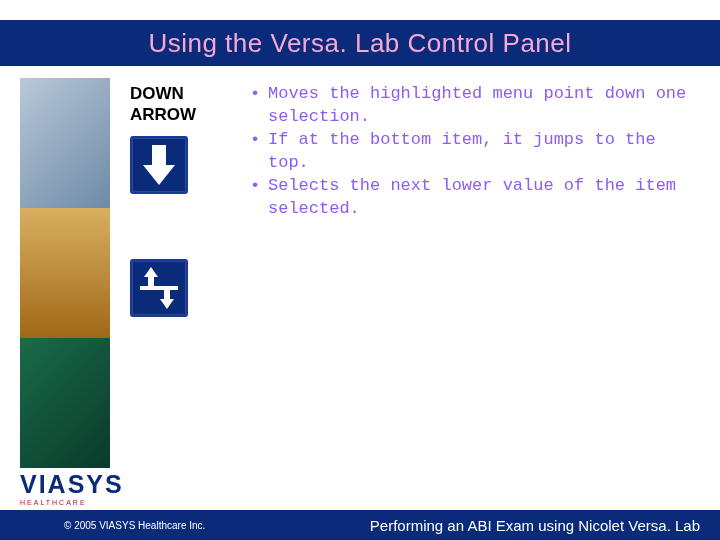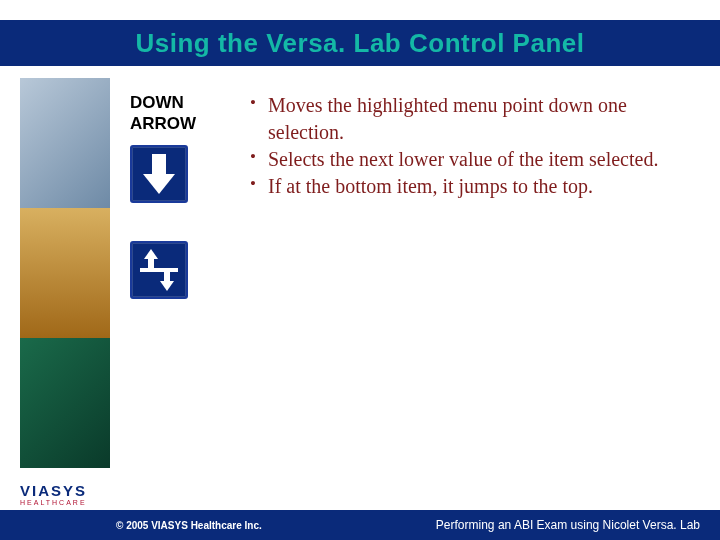--- a/index.html
+++ b/index.html
@@ -16,41 +16,41 @@
     top: 20px;
     left: 0;
     width: 720px;
     height: 46px;
     background: #0a2a7a;
     display: flex;
     align-items: center;
     justify-content: center;
   }
   .title-bar h1 {
-    color: #14b8a6;
+    color: #f9a8d4;
     font-size: 26px;
-    font-weight: bold;
+    font-weight: normal;
     letter-spacing: 0.5px;
   }
   .side-strip {
     position: absolute;
     top: 78px;
     left: 20px;
     width: 90px;
     height: 400px;
   }
   .strip-block {
     width: 90px;
   }
   .sb1 { height: 130px; background: linear-gradient(135deg,#b8c8d8 0%, #6e8aa6 100%); }
   .sb2 { height: 130px; background: linear-gradient(180deg,#d8b060 0%, #a06818 100%); }
   .sb3 { height: 130px; background: linear-gradient(135deg,#1a6a4a 0%, #0a3a2a 100%); }
   .content {
     position: absolute;
-    top: 92px;
+    top: 83px;
     left: 130px;
     right: 30px;
   }
   .row {
     display: flex;
     margin-bottom: 28px;
   }
   .label-col {
     width: 120px;
     flex-shrink: 0;
@@ -73,24 +73,24 @@
     justify-content: center;
     box-shadow: inset 0 0 0 1px rgba(255,255,255,0.15);
   }
   .bullets {
     flex: 1;
     list-style: none;
   }
   .bullets li {
     position: relative;
     padding-left: 18px;
-    font-size: 20px;
+    font-size: 17px;
     line-height: 1.35;
-    color: #7f1d1d;
-    font-family: Liberation Serif, serif;
+    color: #8b5cf6;
+    font-family: Liberation Mono, monospace;
   }
   .bullets li::before {
     content: "•";
     position: absolute;
     left: 0;
     top: 0;
     font-size: 17px;
   }
   .footer {
     position: absolute;
@@ -98,37 +98,36 @@
     bottom: 0;
     width: 720px;
     height: 30px;
     background: #0a2a7a;
     display: flex;
     align-items: center;
   }
   .copyright {
     color: #fff;
     font-size: 10px;
-    margin-left: 116px;
-    font-weight: bold;
+    margin-left: 64px;
   }
   .footer-title {
     color: #fff;
-    font-size: 12px;
+    font-size: 15px;
     margin-left: auto;
     margin-right: 20px;
   }
   .logo {
     position: absolute;
     left: 20px;
     bottom: 34px;
     font-family: Arial, sans-serif;
   }
   .logo .brand {
-    font-size: 15px;
+    font-size: 25px;
     font-weight: bold;
     letter-spacing: 2px;
     color: #0a2a7a;
   }
   .logo .sub {
     font-size: 7px;
     letter-spacing: 2px;
     color: #b01030;
   }
 </style>
@@ -152,22 +151,22 @@
       <div class="label">DOWN ARROW</div>
       <div class="icon">
         <svg width="40" height="44" viewBox="0 0 40 44">
           <rect x="13" y="2" width="14" height="22" fill="#fff"></rect>
           <polygon points="4,22 36,22 20,42" fill="#fff"></polygon>
         </svg>
       </div>
     </div>
     <ul class="bullets">
       <li>Moves the highlighted menu point down one selection.</li>
+      <li>If at the bottom item, it jumps to the top.</li>
       <li>Selects the next lower value of the item selected.</li>
-      <li>If at the bottom item, it jumps to the top.</li>
     </ul>
   </div>
 
   <div class="row">
     <div class="label-col">
       <div class="icon">
         <svg width="46" height="46" viewBox="0 0 46 46">
           <rect x="4" y="21" width="38" height="4" fill="#fff"></rect>
           <rect x="12" y="10" width="6" height="11" fill="#fff"></rect>
           <polygon points="8,12 22,12 15,2" fill="#fff"></polygon>

